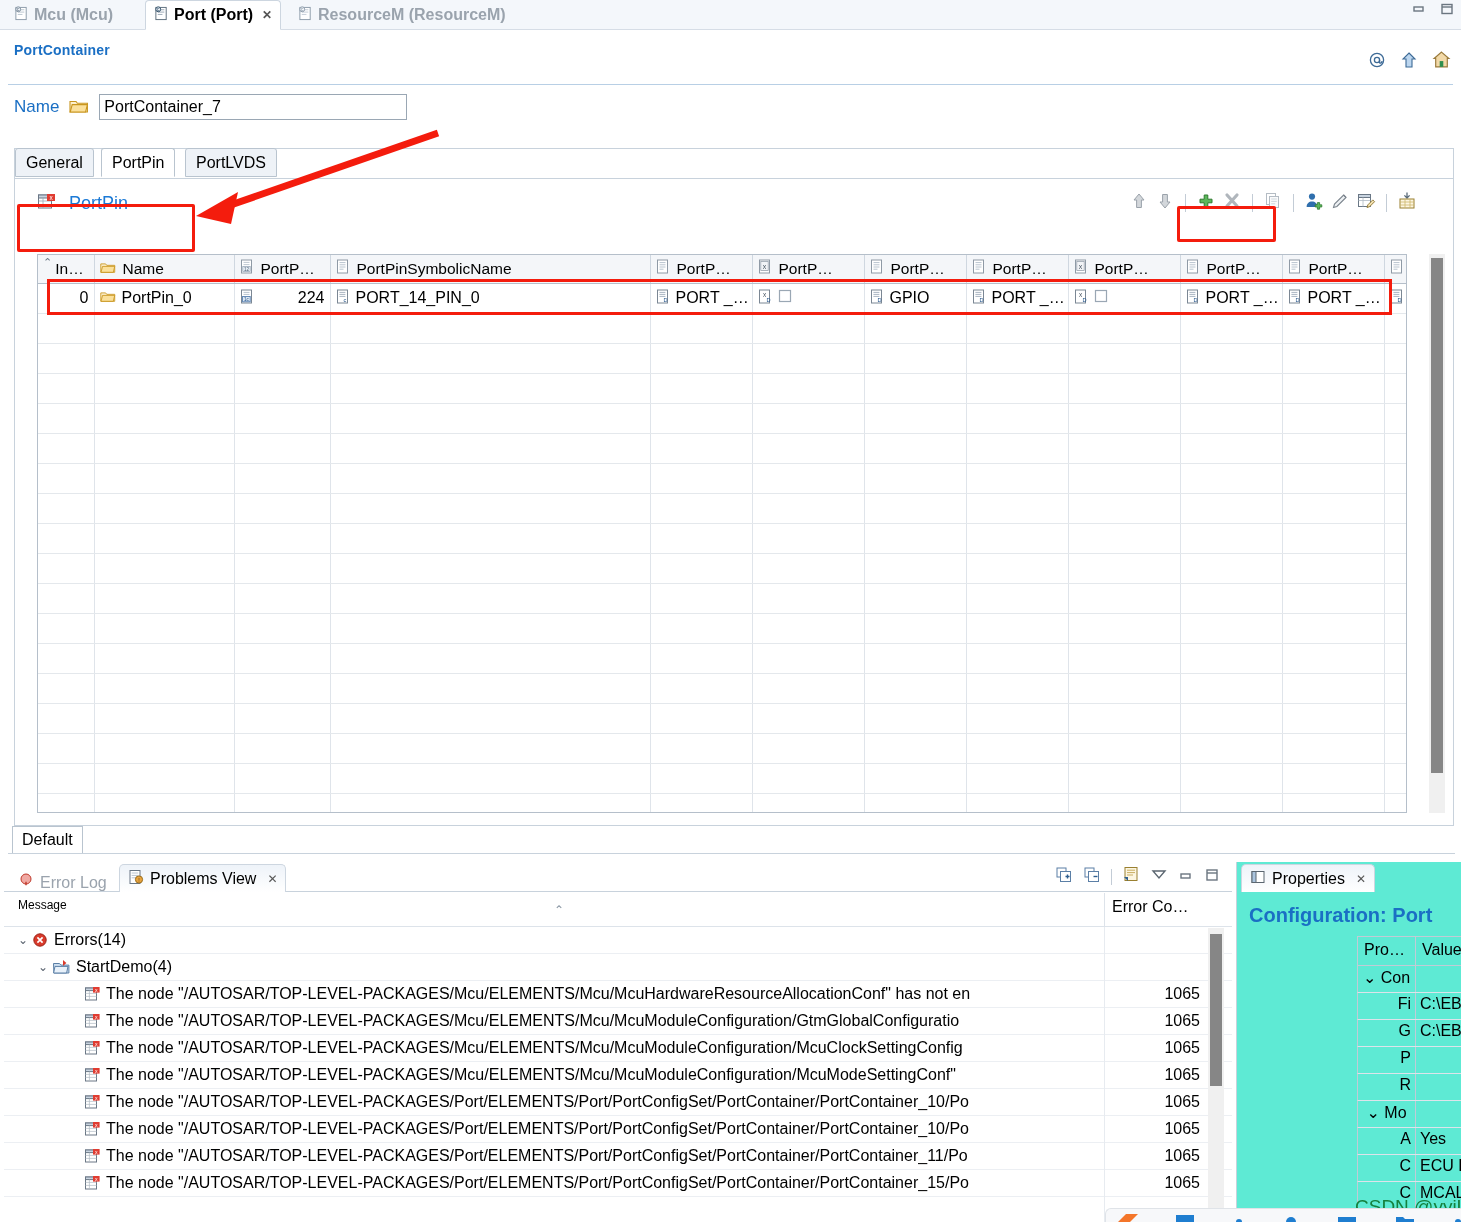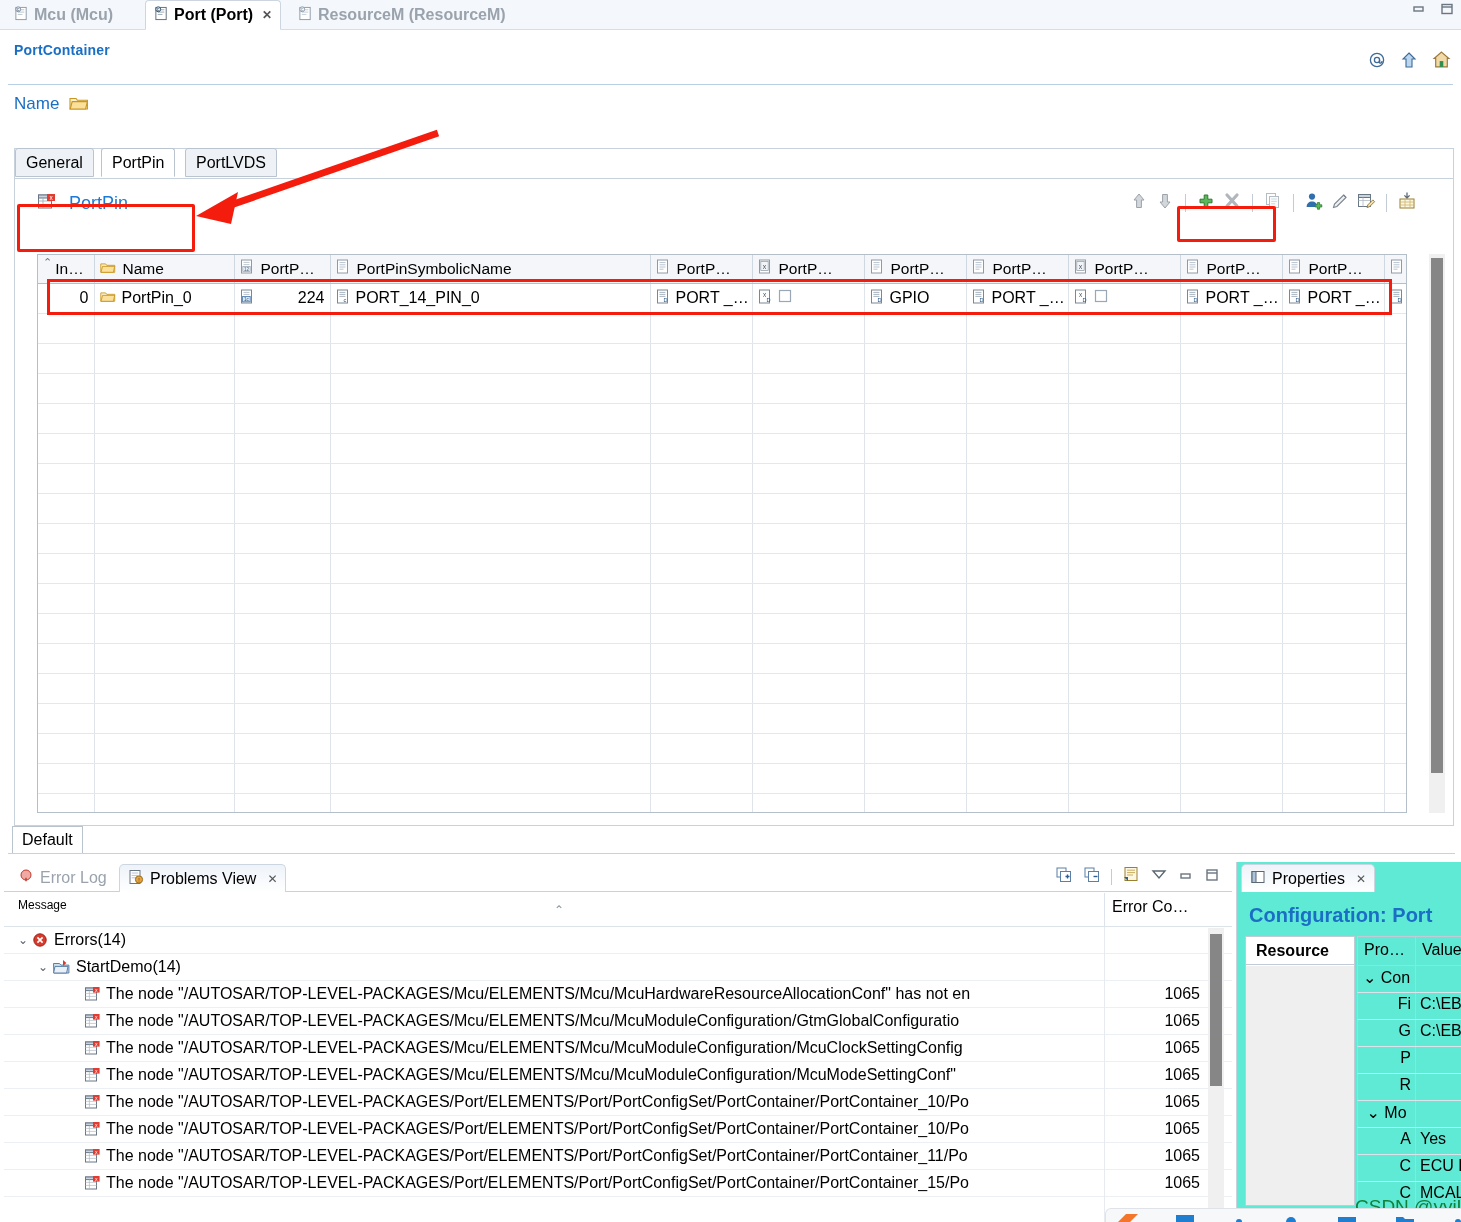--- a/index.html
+++ b/index.html
@@ -270,20 +270,21 @@
   <div class="hdrrule"></div>
 
   <div class="namerow">
     <span class="namelabel">Name</span>
     <span>
       <svg width="20" height="16" viewBox="0 0 20 16">
           <path d="M1 3.5h6l1.4 1.8h10V14H1z" fill="#fdf0cf" stroke="#c9961f" stroke-width="1.1"></path>
           <path d="M3.2 6.6h15.2L16.6 14H1.2z" fill="#fbe09b" stroke="#c9961f" stroke-width="1.1"></path>
         </svg>
     </span>
+    <input class="nameinput" type="text" value="PortContainer_7" style="">
   </div>
 
   <div class="section">
     <div class="sectabs">
       <div class="stab" style="left:0px;">
         <span>General</span>
       </div>
       <div class="stab active" style="left:86px;">
         <span>PortPin</span>
       </div>
@@ -874,21 +875,21 @@
   <div class="defaultstrip">
     <div class="defaulttab">
       <span>Default</span>
     </div>
   </div>
 
   <div class="bottom">
 
     <div class="problems">
       <div class="ptabs">
-        <div class="ptab inactive" style="left:6px;">
+        <div class="ptab inactive" style="left:6px;align-items:flex-end;">
           <span>
             <svg width="16" height="16" viewBox="0 0 16 16">
                 <circle cx="8" cy="7" r="5" fill="#f0a9a3" stroke="#c0392b"></circle>
                 <path d="M8 9.8v3.4" stroke="#c0392b" stroke-width="1.4"></path>
               </svg>
           </span>
           <span>Error Log</span>
         </div>
         <div class="ptab active" style="left:115px;">
           <span>
@@ -967,21 +968,21 @@
           </div>
           <div class="prow l1">
             <span class="twist">⌄</span>
             <span style="display: inline-flex; align-items: center; margin: 0px 6px 0px 2px; flex: 0 0 auto;">
               <svg width="18" height="16" viewBox="0 0 18 16">
                 <path d="M1.5 4.5h6l1.4 1.6h8V14h-15z" fill="#cfe0f0" stroke="#5b7fa6"></path>
                 <path d="M3 7.4h13L14.6 14H1.6z" fill="#e8f1fa" stroke="#5b7fa6"></path>
                 <path d="M11 1l3.4 3-3.4 3z" fill="#d93a2b"></path>
               </svg>
             </span>
-            <span class="txt">StartDemo(14)</span>
+            <span class="txt">StartDemo(4)</span>
             <span class="colsep"></span>
             <span class="code"></span>
           </div>
           <div class="prow l2">
             <span class="twist"></span>
             <span style="display: inline-flex; align-items: center; margin: 0px 6px 0px 2px; flex: 0 0 auto;">
               <svg width="16" height="16" viewBox="0 0 16 16">
                 <rect x="1.5" y="2" width="11" height="12" fill="#fff" stroke="#6a7785"></rect>
                 <rect x="1.5" y="2" width="11" height="2.6" fill="#c9d4e0" stroke="#6a7785"></rect>
                 <path d="M1.5 7.4h11M1.5 10.4h11M5.4 4.6v9.4" stroke="#b0bac4" stroke-width=".7"></path>
@@ -1115,24 +1116,20 @@
               <rect x="2" y="2.5" width="12" height="11" fill="#fff" stroke="#5b6670"></rect>
               <rect x="2" y="2.5" width="4" height="11" fill="#aac4de" stroke="#5b6670"></rect>
             </svg>
         </span>
         <span>Properties</span>
         <span class="closex" style="font-size:12px;color:#555;margin-left:5px;">✕</span>
       </div>
 
       <div class="title">Configuration: Port</div>
 
-      <div class="resbox">
-        <div class="rhead">Resource</div>
-        <div class="rbody"></div>
-      </div>
 
       <div class="ptable">
         <div class="pthead">
           <div class="c1">Pro…</div>
           <div class="c2">Value</div>
         </div>
         <div id="proprows">
             <div class="prow2">
               <div class="c1 grp">⌄ Con</div>
               <div class="c2"></div>

